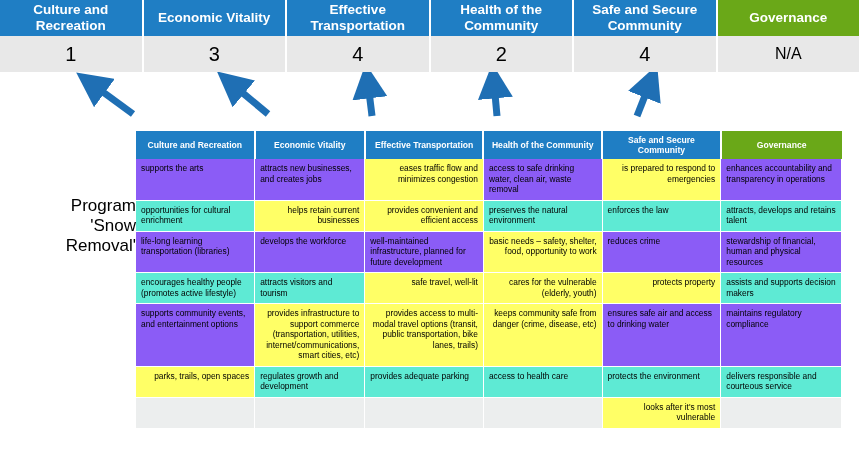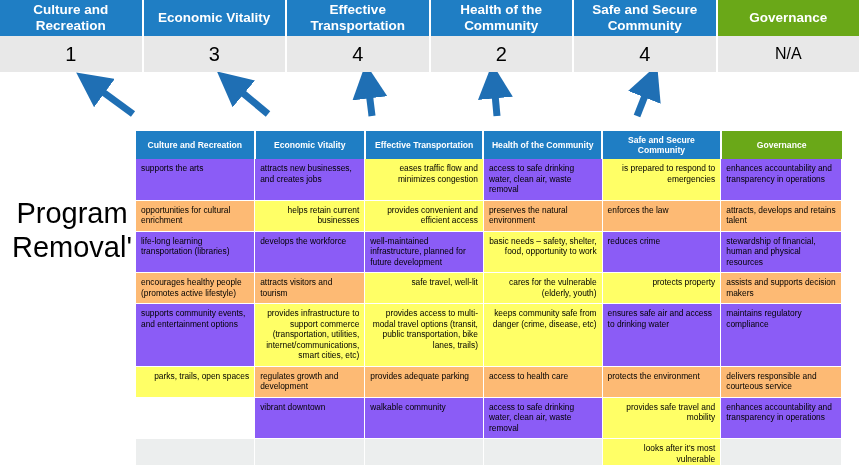--- a/index.html
+++ b/index.html
@@ -70,24 +70,24 @@
     width: 859px;
     height: 60px;
   }
 
   
   #caption {
     position: absolute;
     left: 8px;
     top: 196px;
     width: 128px;
-    font-size: 29px;
+    font-size: 17px;
     color: #000000;
     line-height: 1.18;
-    text-align: center;
+    text-align: right;
   }
 
   
   #matrix {
     position: absolute;
     left: 136px;
     top: 131px;
     width: 706px;
     border-collapse: collapse;
     table-layout: fixed;
@@ -115,21 +115,21 @@
 
   #matrix tbody td {
     vertical-align: top;
     padding: 4px 5px 5px 5px;
     line-height: 1.25;
     color: #000000;
     border-bottom: 1px solid #ffffff;
     border-right: 1px solid #ffffff;
     background: #8b5cf6;
   }
-  #matrix tbody tr.alt td { background: #fdba74; }
+  #matrix tbody tr.alt td { background: #5eead4; }
   #matrix tbody td.hl { background: #ffff66 !important; text-align: right; }
   #matrix tbody td.empty { background: #ffffff !important; }
   #matrix tbody tr.alt td.empty { background: #eceeee !important; }
 </style>
 </head>
 <body>
 
 <div id="top-band">
     <div class="top-cell" style="background: rgb(31, 126, 196);">Culture and Recreation</div>
     <div class="top-cell" style="background: rgb(31, 126, 196);">Economic Vitality</div>
@@ -158,20 +158,21 @@
     <line x1="133" y1="42" x2="92" y2="12"></line>
     <line x1="268" y1="42" x2="232" y2="12"></line>
     <line x1="372" y1="44" x2="368" y2="11"></line>
     <line x1="497" y1="44" x2="494" y2="11"></line>
     <line x1="637" y1="44" x2="650" y2="11"></line>
   </g>
 </svg>
 
 <div id="caption">
   <div>Program</div>
+  <div>'Snow</div>
   <div>Removal'</div>
 </div>
 
 <table id="matrix">
   <colgroup>
     <col class="c0">
       <col class="c1">
       <col class="c2">
       <col class="c3">
       <col class="c4">
@@ -229,28 +230,20 @@
         <td>maintains regulatory compliance</td>
       </tr>
       <tr class="alt">
         <td class="hl">parks, trails, open spaces</td>
         <td>regulates growth and development</td>
         <td>provides adequate parking</td>
         <td>access to health care</td>
         <td>protects the environment</td>
         <td>delivers responsible and courteous service</td>
       </tr>
-      <tr>
-        <td class="empty"></td>
-        <td>vibrant downtown</td>
-        <td>walkable community</td>
-        <td>access to safe drinking water, clean air, waste removal</td>
-        <td class="hl">provides safe travel and mobility</td>
-        <td>enhances accountability and transparency in operations</td>
-      </tr>
       <tr class="alt">
         <td class="empty"></td>
         <td class="empty"></td>
         <td class="empty"></td>
         <td class="empty"></td>
         <td class="hl">looks after it's most vulnerable</td>
         <td class="empty"></td>
       </tr>
     </tbody>
 </table>

